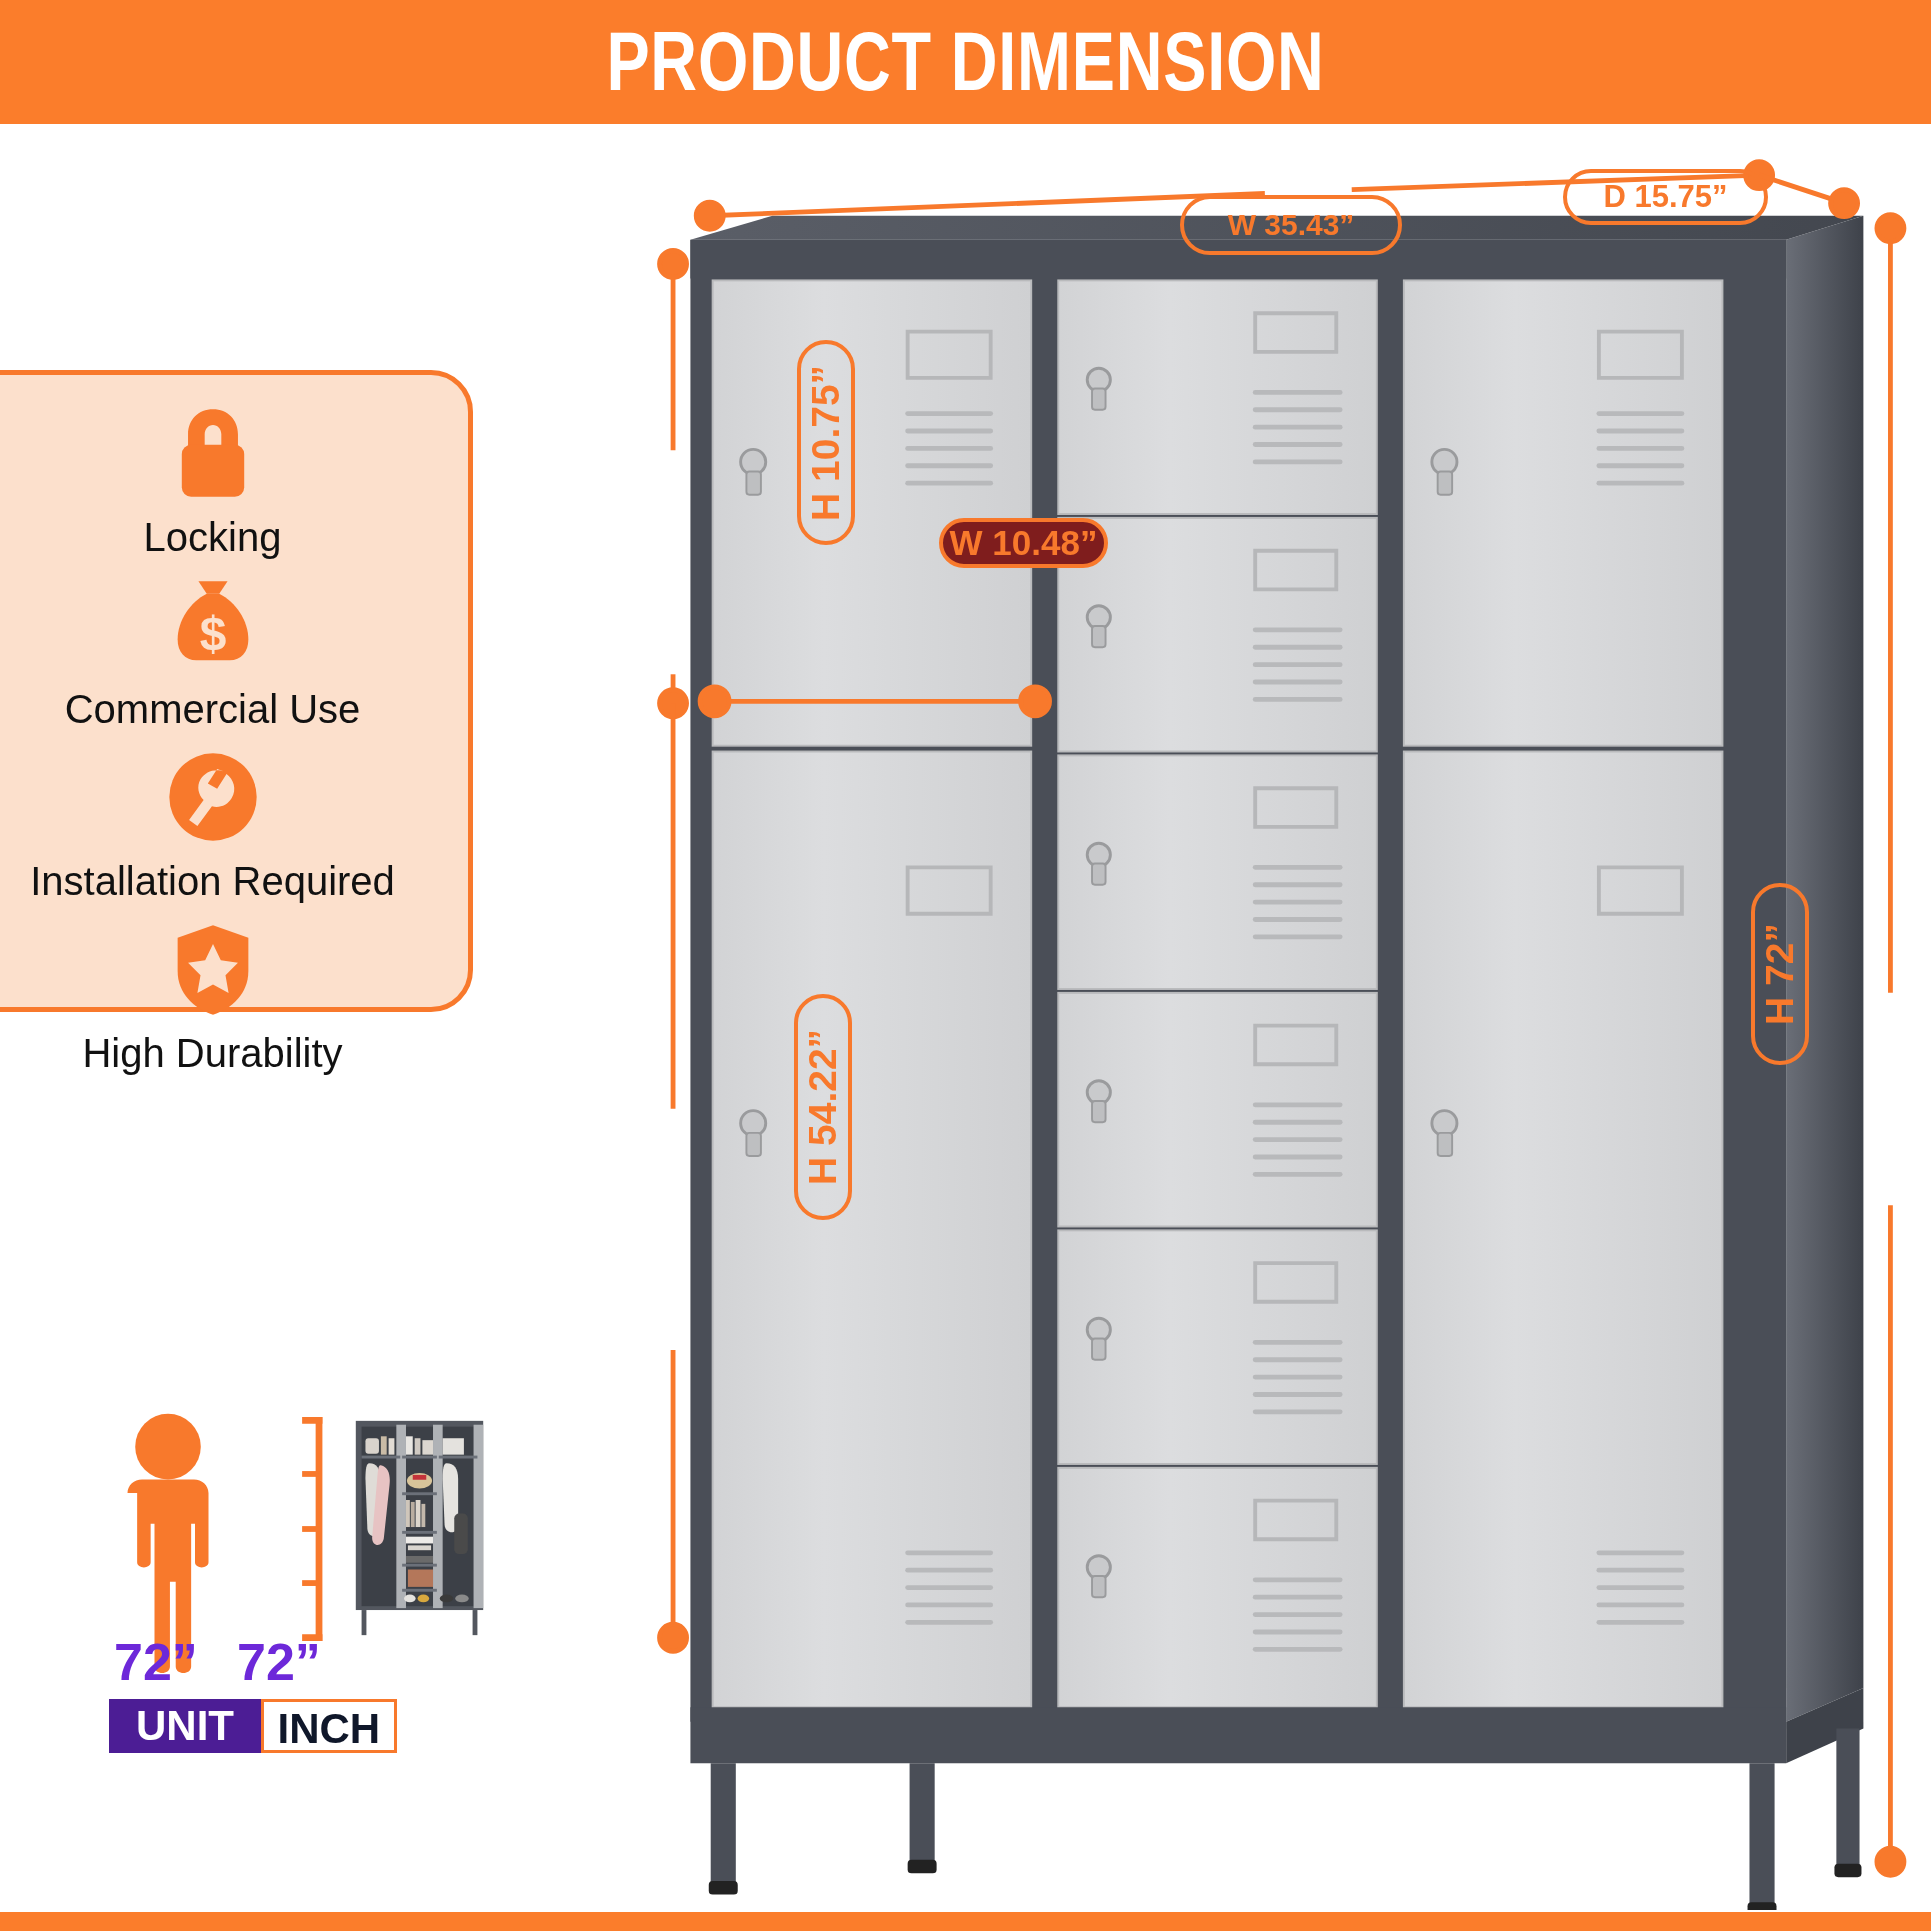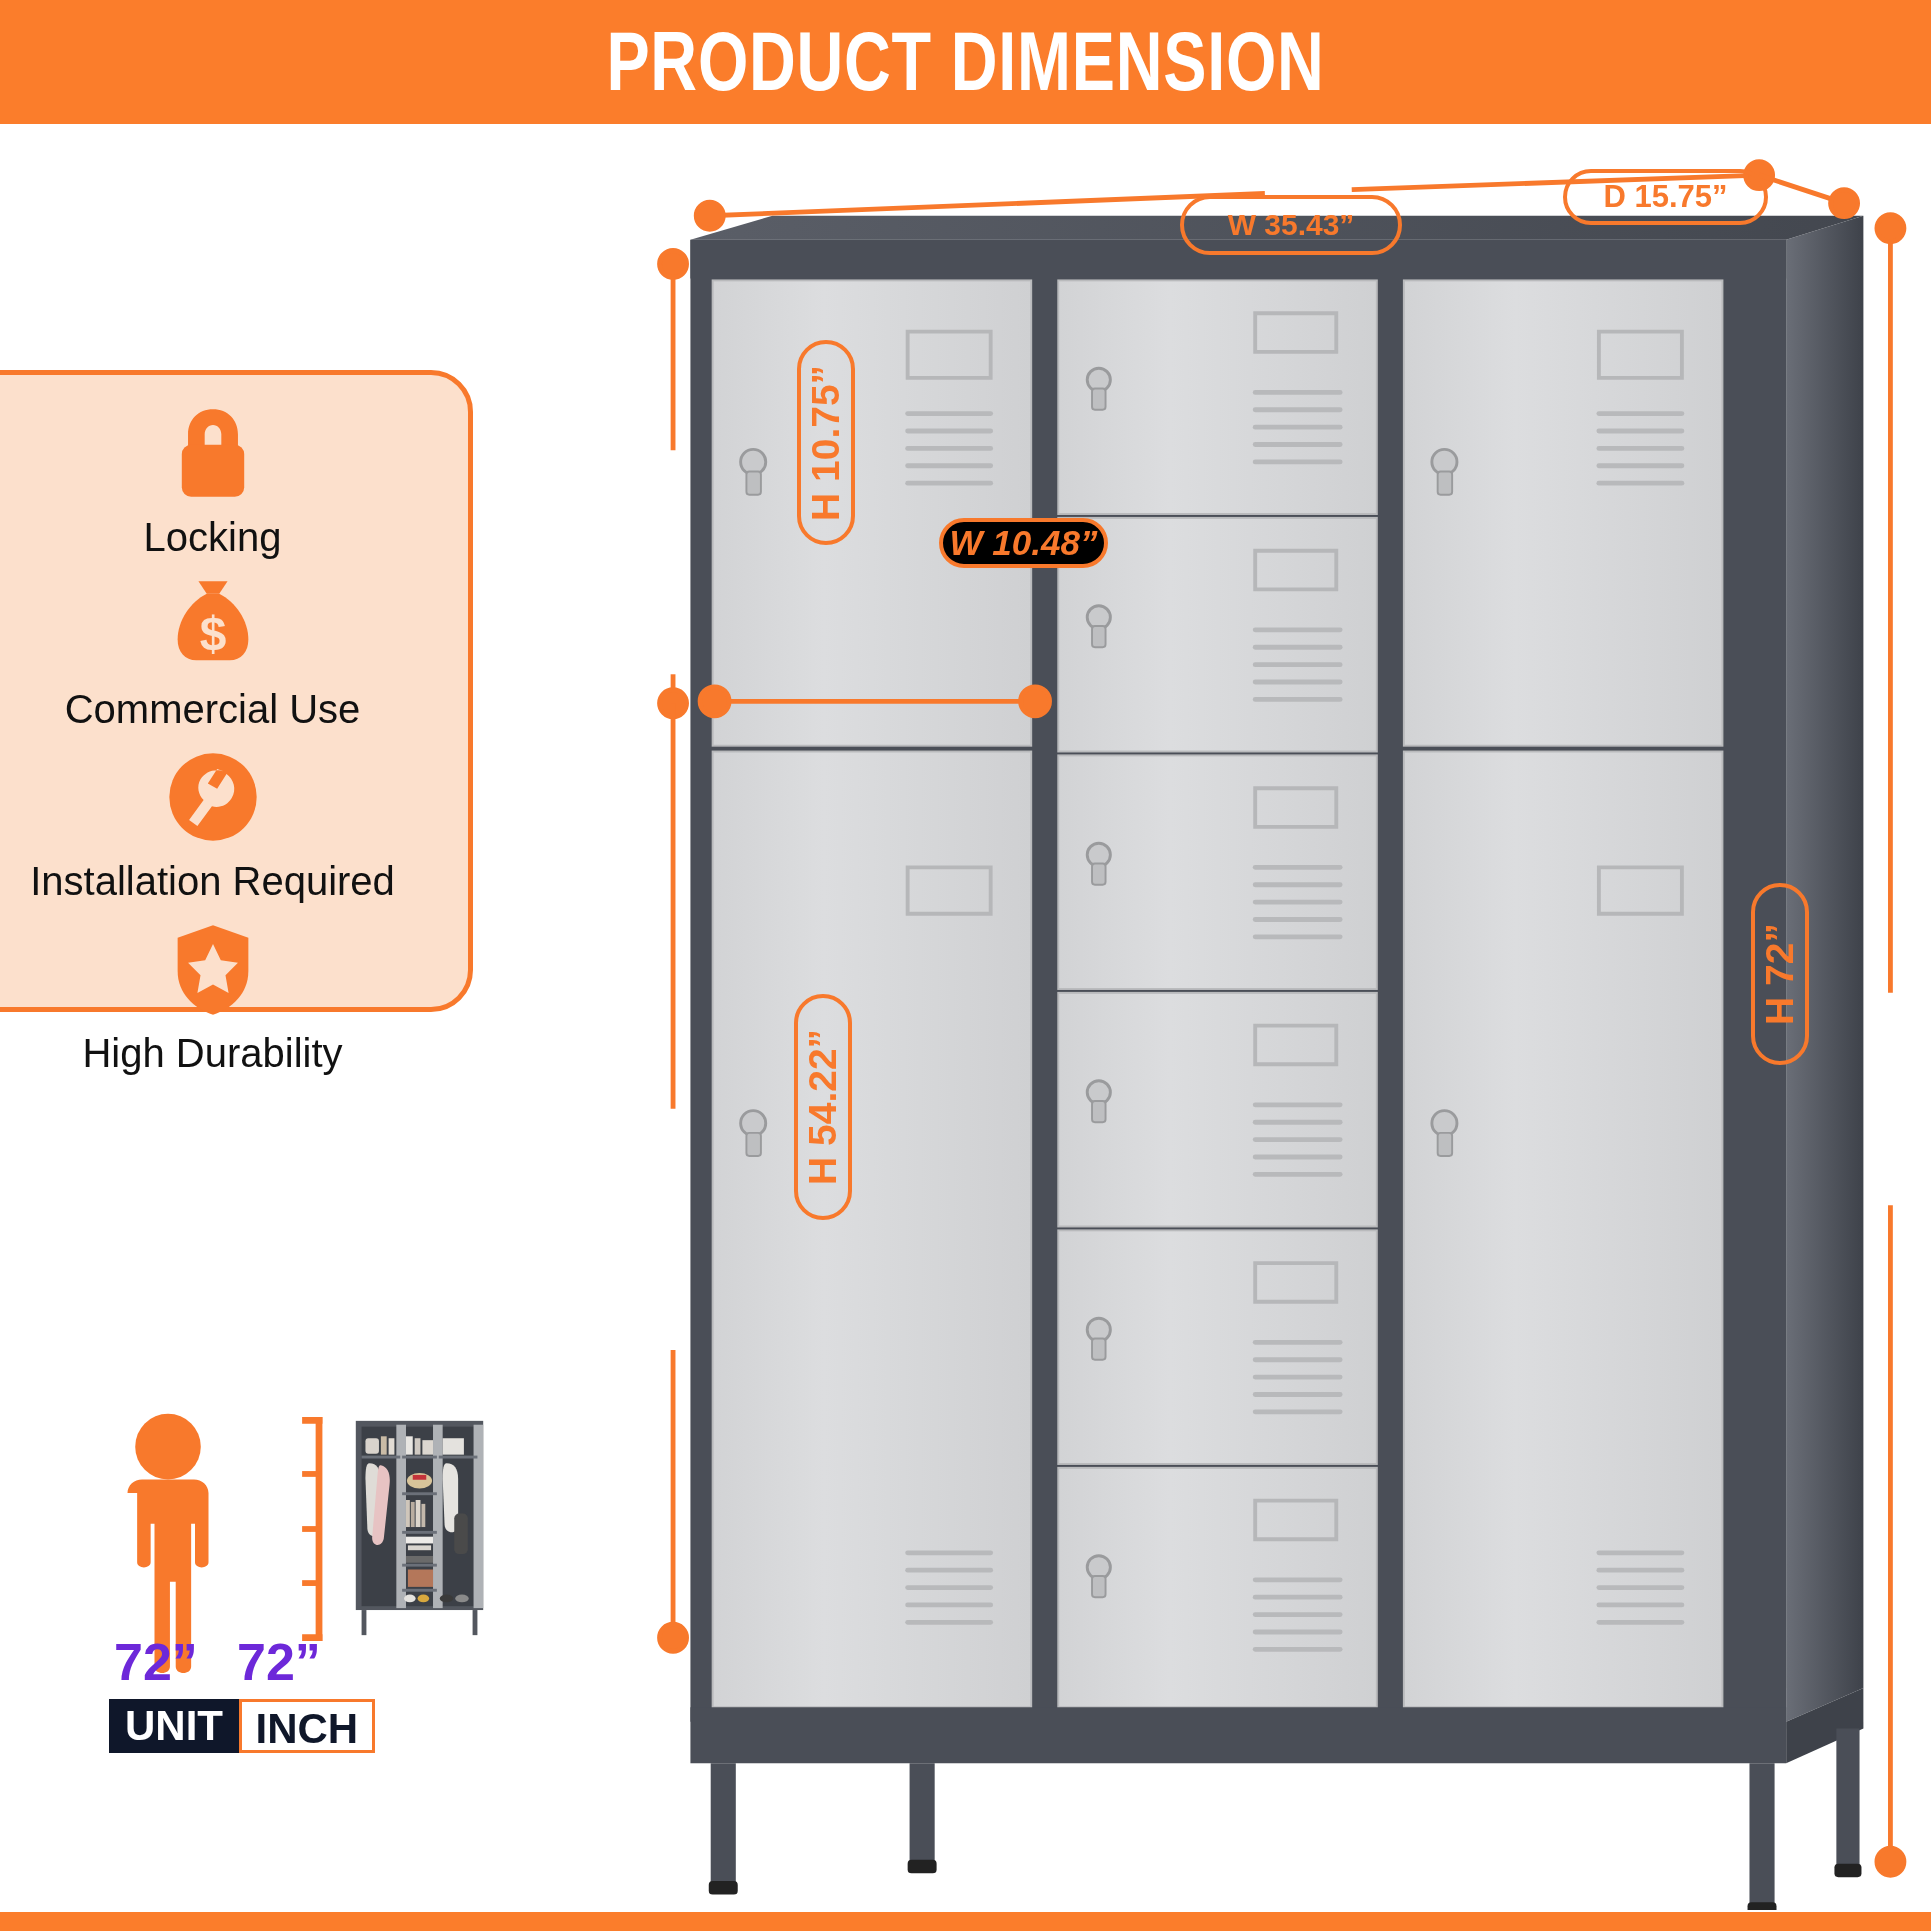--- a/index.html
+++ b/index.html
@@ -53,37 +53,37 @@
   .size-label{
     position:absolute;top:1632px;color:#6d28d9;font-weight:bold;font-size:52px;
     white-space:nowrap;
   }
   #size-label-person{left:114px;}
   #size-label-product{left:237px;}
   #unit-badge{
     position:absolute;left:109px;top:1699px;display:flex;height:54px;
     font-weight:bold;font-size:42px;line-height:54px;
   }
-  #unit-badge .u-unit{background:#0f172a;color:#ffffff;padding:0 16px;}
+  #unit-badge .u-unit{background:#4c1d95;color:#ffffff;padding:0 27px;}
   #unit-badge .u-inch{background:#ffffff;color:#0f172a;padding:0 13.5px;border:3.9px solid #F8792C;box-sizing:border-box;}
 
   
   #product-area{position:absolute;left:618px;top:124px;width:1313px;height:1786px;}
   #locker-svg{position:absolute;left:0;top:0;}
 
   
   .dim-badge{
     position:absolute;
     border:4.8px solid #F8792C;border-radius:965px;
     color:#F8792C;font-weight:bold;
     display:flex;align-items:center;justify-content:center;
     white-space:nowrap;background:transparent;
     box-sizing:border-box;
   }
-  .dim-badge.filled{background:#000000;font-style:italic;}
+  .dim-badge.filled{background:#7f1d1d;}
   .dim-badge.vert{writing-mode:vertical-rl;transform:rotate(180deg);}
 
   #badge-w-total{left:1180px;top:195px;width:222px;height:60px;font-size:30px;}
   #badge-d-depth{left:1563px;top:169px;width:205px;height:56px;font-size:31px;}
   #badge-w-door{left:939px;top:518px;width:169px;height:50px;font-size:35px;}
   #badge-h-top{left:797px;top:340px;width:58px;height:205px;font-size:39px;}
   #badge-h-body{left:794px;top:994px;width:58px;height:226px;font-size:39px;}
   #badge-h-total{left:1751px;top:883px;width:58px;height:182px;font-size:39px;}
 </style>
 </head>

